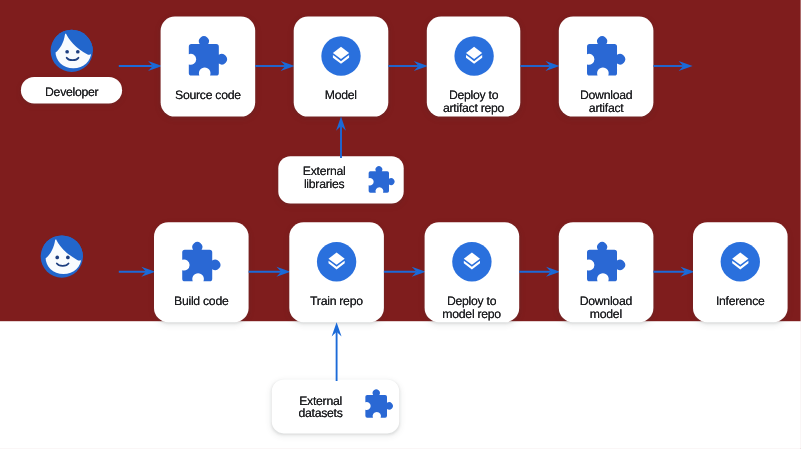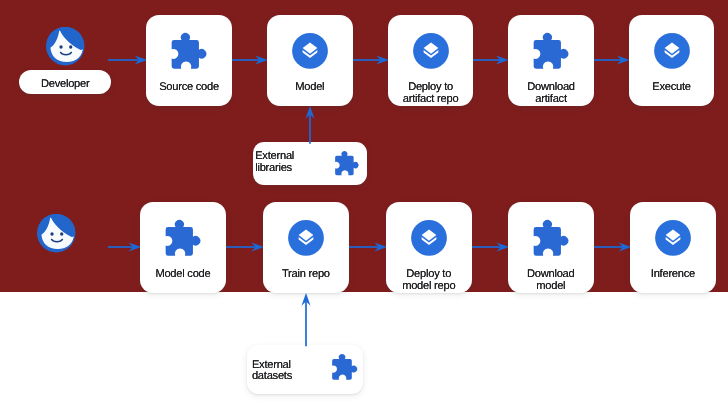--- a/index.html
+++ b/index.html
@@ -40,21 +40,21 @@
   .avatar{position:absolute;}
 
   .extbox{
     position:absolute;
     background:#ffffff;
     border-radius:11px;
     display:flex;align-items:center;
     box-shadow:0 1px 2px rgba(60,64,67,.10), 0 2px 6px rgba(60,64,67,.10);
   }
   .ext-text{
-    font-size:11.15px;line-height:11.8px;color:#1f2023;
+    font-size:11.15px;line-height:11.8px;color:#1f2023;text-align:center;
     letter-spacing:-0.25px;
     text-shadow:0 0 0.26px #1f2023;
   }
   .ext-icon{flex:0 0 auto;}
 
   .arrow{position:absolute;}
   svg{display:block;overflow:visible;}
 </style>
 </head>
 <body>
@@ -139,30 +139,20 @@
         </svg>
       </div>
       <div class="card-label" style="top:67.4px;">Download<br>artifact</div>
     </div>
     <div class="arrow" style="left:593.8px;top:53.2px;">
       <svg width="35.7" height="14" viewBox="0 0 35.7 14">
         <path fill="#1b6ad8" d="M0 6.15 H 27.200000000000003 V 7.85 H 0 Z"></path>
         <path fill="#1b6ad8" d="M35.7 7 L 22.900000000000002 2.5 L 27.200000000000003 7 L 22.900000000000002 11.5 Z"></path>
       </svg>
     </div>
-    <div class="card" style="left:628.8px;top:15px;width:85.5px;height:90.5px;">
-      <div class="card-icon" style="top:18px;">
-        <svg width="35.8" height="35.8" viewBox="0 0 36 36">
-          <circle cx="18" cy="18" r="18" fill="#2a70dd"></circle>
-          <path fill="#ffffff" d="M18 9.6 L25.4 15.2 L18 20.8 L10.6 15.2 Z"></path>
-          <path fill="#ffffff" d="M10.6 17.1 L12.9 18.8 L18 22.7 L23.1 18.8 L25.4 17.1 L25.4 19.5 L18 25.1 L10.6 19.5 Z"></path>
-        </svg>
-      </div>
-      <div class="card-label" style="top:67.4px;">Execute</div>
-    </div>
     <div class="extbox" style="left:252.6px;top:142px;width:114.4px;height:42.8px;">
       <div class="ext-text" style="width:79px;margin-left:2.6px;position:relative;top:-0.2px;">External<br>libraries</div>
       <div class="ext-icon" style="margin-left:0.6px;position:relative;top:0px;">
         <svg width="23.8" height="24.478062678062678" viewBox="-0.2 -0.2 35.5 36.5">
           <path fill="#2a68d4" d="M10.0 6.9 A 4.62 4.62 0 1 1 17.8 6.9 L 25.2 6.9 A 2.4 2.4 0 0 1 27.6 9.3 L 27.6 16.8 A 4.84 4.84 0 1 1 27.6 24.9 L 27.6 33.5 A 2.4 2.4 0 0 1 25.2 35.9 L 19.5 35.9 A 5.32 5.32 0 1 0 9.7 35.9 L 2.4 35.9 A 2.4 2.4 0 0 1 0.0 33.5 L 0.0 25.7 A 5.06 5.06 0 1 0 0.0 16.2 L 0.0 9.3 A 2.4 2.4 0 0 1 2.4 6.9 Z"></path>
         </svg>
       </div>
     </div>
     <div class="arrow" style="left:302.75px;top:106.1px;">
       <svg width="14" height="37.7" viewBox="0 0 14 37.7">
@@ -192,21 +182,21 @@
         <path fill="#1b6ad8" d="M0 6.15 H 24.799999999999997 V 7.85 H 0 Z"></path>
         <path fill="#1b6ad8" d="M33.3 7 L 20.499999999999996 2.5 L 24.799999999999997 7 L 20.499999999999996 11.5 Z"></path>
       </svg>
     </div>
     <div class="card" style="left:140.2px;top:202px;width:85.5px;height:90.5px;">
       <div class="card-icon" style="top:18.2px;">
         <svg width="35.1" height="36.1" viewBox="-0.2 -0.2 35.5 36.5">
           <path fill="#2a68d4" d="M10.0 6.9 A 4.62 4.62 0 1 1 17.8 6.9 L 25.2 6.9 A 2.4 2.4 0 0 1 27.6 9.3 L 27.6 16.8 A 4.84 4.84 0 1 1 27.6 24.9 L 27.6 33.5 A 2.4 2.4 0 0 1 25.2 35.9 L 19.5 35.9 A 5.32 5.32 0 1 0 9.7 35.9 L 2.4 35.9 A 2.4 2.4 0 0 1 0.0 33.5 L 0.0 25.7 A 5.06 5.06 0 1 0 0.0 16.2 L 0.0 9.3 A 2.4 2.4 0 0 1 2.4 6.9 Z"></path>
         </svg>
       </div>
-      <div class="card-label" style="top:67.4px;">Model code</div>
+      <div class="card-label" style="top:67.4px;">Build code</div>
     </div>
     <div class="arrow" style="left:225.7px;top:240.2px;">
       <svg width="38.10000000000004" height="14" viewBox="0 0 38.10000000000004 14">
         <path fill="#1b6ad8" d="M0 6.15 H 29.600000000000037 V 7.85 H 0 Z"></path>
         <path fill="#1b6ad8" d="M38.10000000000004 7 L 25.300000000000036 2.5 L 29.600000000000037 7 L 25.300000000000036 11.5 Z"></path>
       </svg>
     </div>
     <div class="card" style="left:263.1px;top:202px;width:85.5px;height:90.5px;">
       <div class="card-icon" style="top:18px;">
         <svg width="35.8" height="35.8" viewBox="0 0 36 36">

